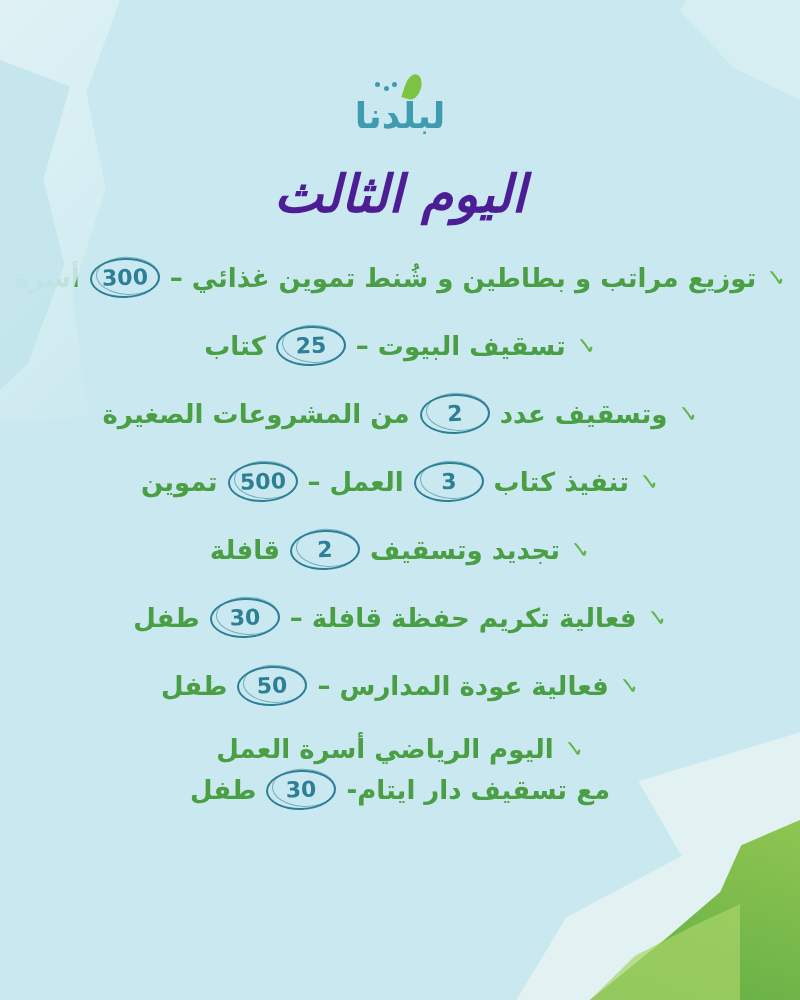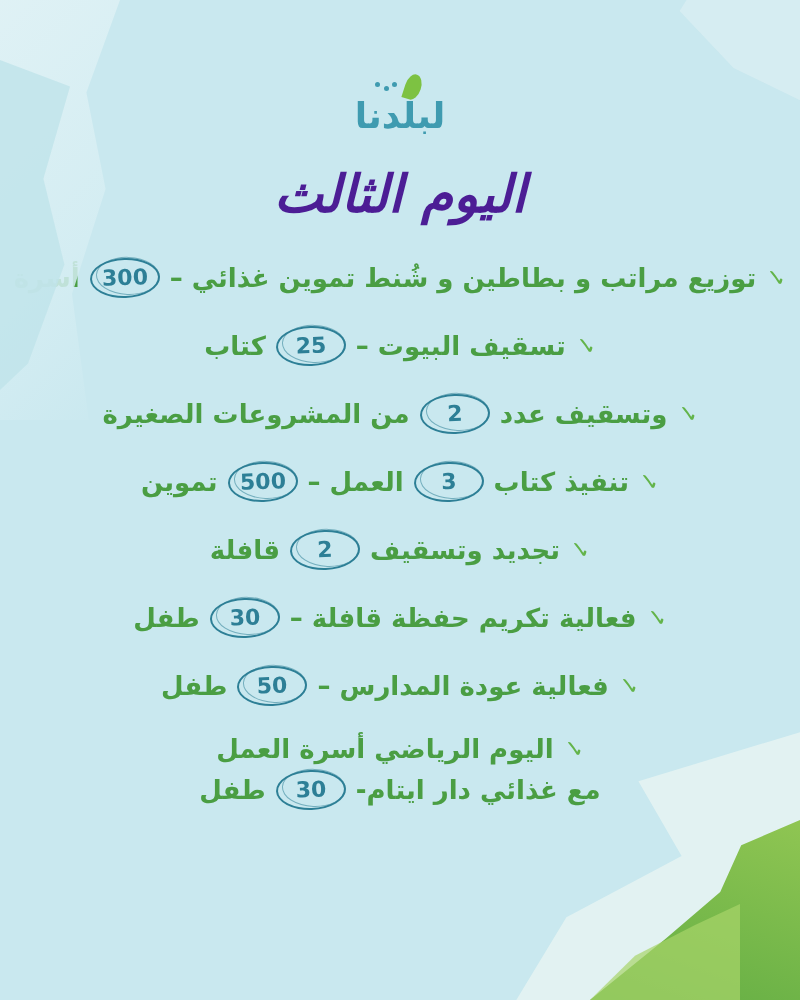--- a/index.html
+++ b/index.html
@@ -296,19 +296,19 @@
           <span class="num">50</span>
           <span class="txt">طفل</span>
         </div>
       </div>
       <div class="row row-two-line">
         <div class="row-line">
           <span class="check">✓</span>
           <span class="txt">اليوم الرياضي أسرة العمل</span>
         </div>
         <div class="row-line">
-          <span class="txt">مع غذائي دار ايتام-</span>
+          <span class="txt">مع تسقيف دار ايتام-</span>
           <span class="num">30</span>
           <span class="txt">طفل</span>
         </div>
       </div>
     </div>
 </div>
 
 </body></html>

